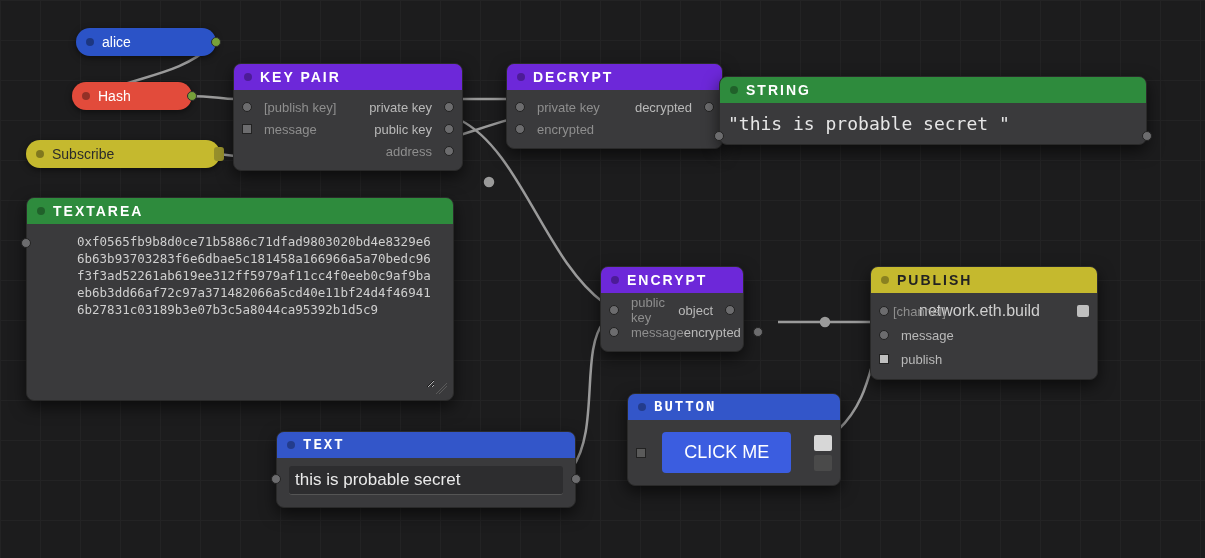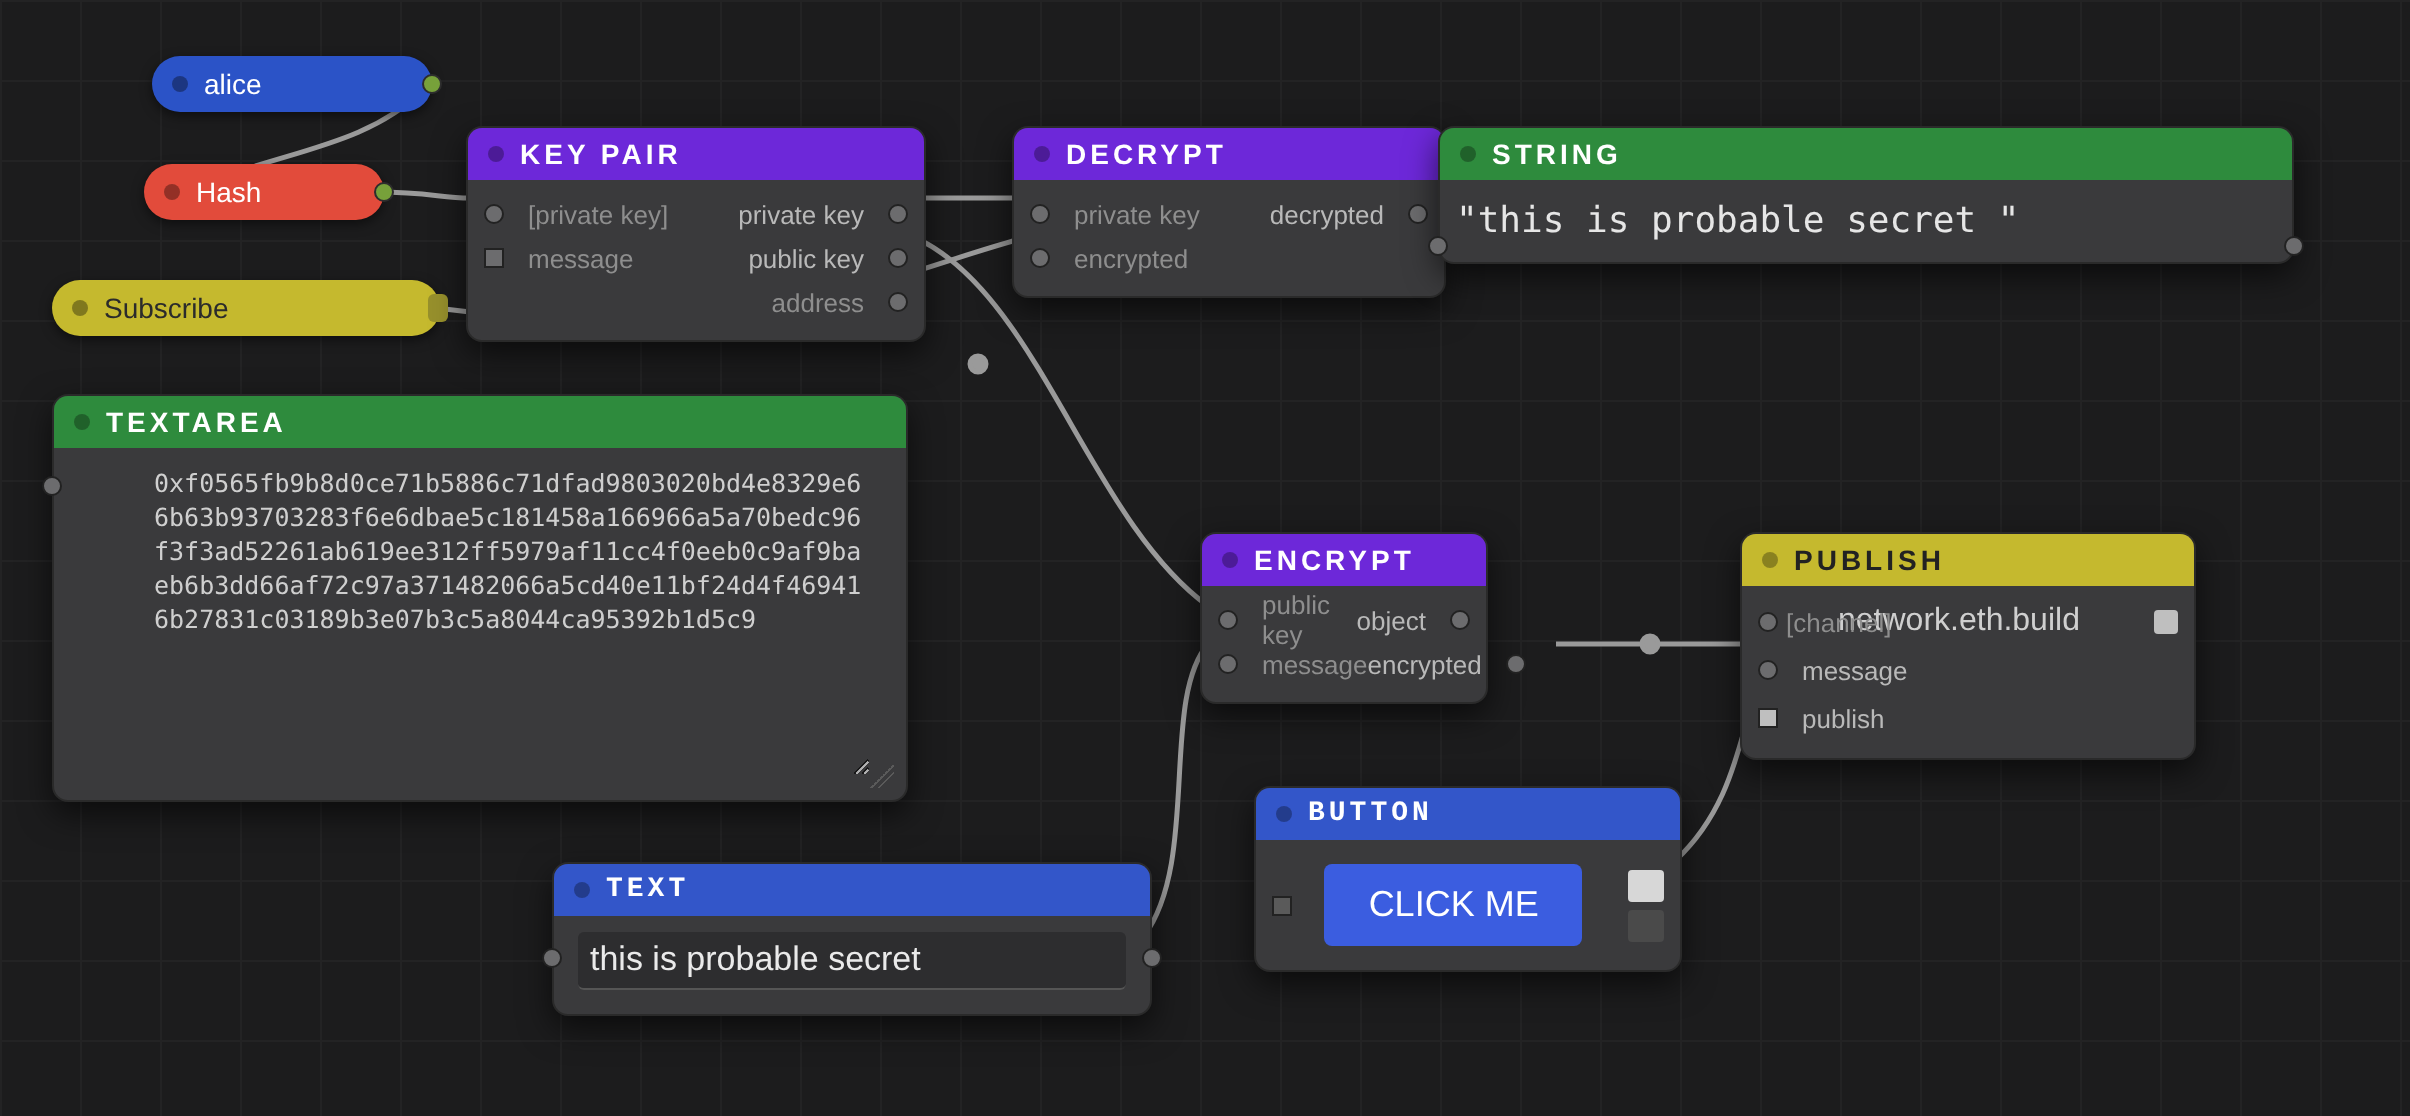--- a/index.html
+++ b/index.html
@@ -221,21 +221,21 @@
 
 <div class="node" style="left:233px; top:63px; width:230px;">
   <div class="title red">
     <span class="tdot"></span>
     <span>KEY PAIR</span>
   </div>
   <div class="body">
     <div class="row">
       <div class="l">
           <span class="port in"></span>
-          <span class="muted">[private key]</span>
+          <span class="muted">[publish key]</span>
         </div>
       <div class="r">
           <span>private key</span>
           <span class="port out"></span>
         </div>
     </div>
     <div class="row">
       <div class="l">
           <span class="sq" style="margin-right:6px;"></span>
           <span class="muted">message</span>
@@ -274,21 +274,21 @@
     <div class="row">
       <div class="l">
           <span class="port in"></span>
           <span class="muted">encrypted</span>
         </div>
       <div class="r"></div>
     </div>
   </div>
 </div>
 
-<div class="node" style="left:719px; top:63px; width:428px;">
+<div class="node" style="left:719px; top:76px; width:428px;">
   <div class="title green">
     <span class="tdot"></span>
     <span>STRING</span>
   </div>
   <span class="edge-port" style="left:-6px; top:54px;"></span>
   <span class="edge-port" style="right:-6px; top:54px;"></span>
   <div class="string-content">"this is probable secret "</div>
 </div>
 
 <div class="node" style="left:26px; top:197px; width:428px;">

